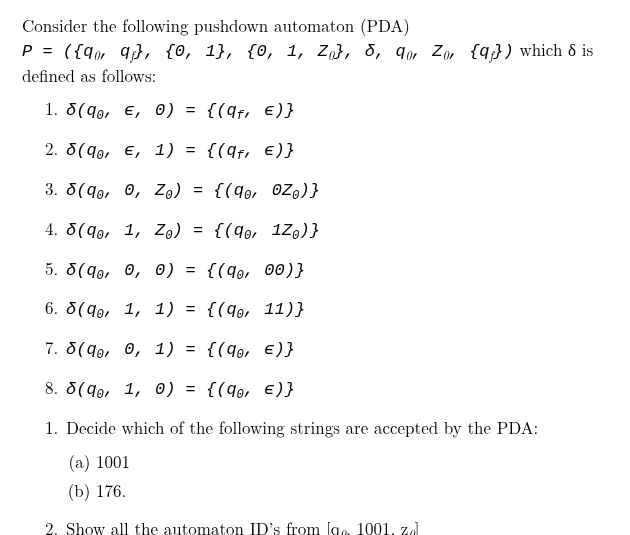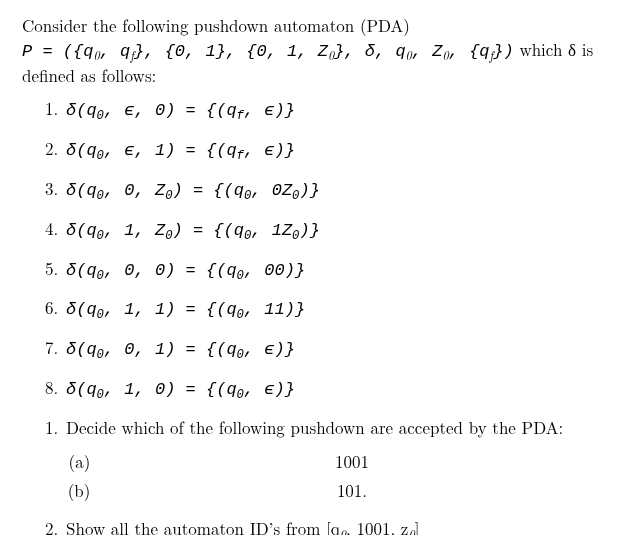--- a/index.html
+++ b/index.html
@@ -41,21 +41,20 @@
     margin: 4px 0 0 0;
   }
   ol.tasks > li {
     margin-bottom: 14px;
     padding-left: 2px;
   }
   ol.sub-list {
     list-style: lower-alpha;
     padding-left: 30px;
     margin: 10px 0 0 0;
-    text-align: center;
   }
   ol.sub-list li {
     margin-bottom: 6px;
   }
   ol.sub-list li::marker {
     content: "(" counter(list-item, lower-alpha) ") ";
   }
   .eq {
     white-space: nowrap;
   }
@@ -76,22 +75,22 @@
   <li><span class="italic eq"><span class="italic">δ</span>(<span class="italic">q</span><span class="sub">0</span>, 0, <span class="italic">Z</span><span class="sub">0</span>) = {(<span class="italic">q</span><span class="sub">0</span>, 0<span class="italic">Z</span><span class="sub">0</span>)}</span></li>
   <li><span class="italic eq"><span class="italic">δ</span>(<span class="italic">q</span><span class="sub">0</span>, 1, <span class="italic">Z</span><span class="sub">0</span>) = {(<span class="italic">q</span><span class="sub">0</span>, 1<span class="italic">Z</span><span class="sub">0</span>)}</span></li>
   <li><span class="italic eq"><span class="italic">δ</span>(<span class="italic">q</span><span class="sub">0</span>, 0, 0) = {(<span class="italic">q</span><span class="sub">0</span>, 00)}</span></li>
   <li><span class="italic eq"><span class="italic">δ</span>(<span class="italic">q</span><span class="sub">0</span>, 1, 1) = {(<span class="italic">q</span><span class="sub">0</span>, 11)}</span></li>
   <li><span class="italic eq"><span class="italic">δ</span>(<span class="italic">q</span><span class="sub">0</span>, 0, 1) = {(<span class="italic">q</span><span class="sub">0</span>, <span class="italic">ϵ</span>)}</span></li>
   <li><span class="italic eq"><span class="italic">δ</span>(<span class="italic">q</span><span class="sub">0</span>, 1, 0) = {(<span class="italic">q</span><span class="sub">0</span>, <span class="italic">ϵ</span>)}</span></li>
 </ol>
 
 <ol class="tasks">
   <li>
-    <span>Decide which of the following pushdown are accepted by the PDA:</span>
+    <span>Decide which of the following strings are accepted by the PDA:</span>
     <ol class="sub-list">
       <li>1001</li>
-      <li>101.</li>
+      <li>176.</li>
     </ol>
   </li>
   <li>
     <span>Show all the automaton ID’s from [q</span><span class="sub">0</span><span>, 1001, z</span><span class="sub">0</span><span>]</span>
   </li>
 </ol>
 
 </body></html>

